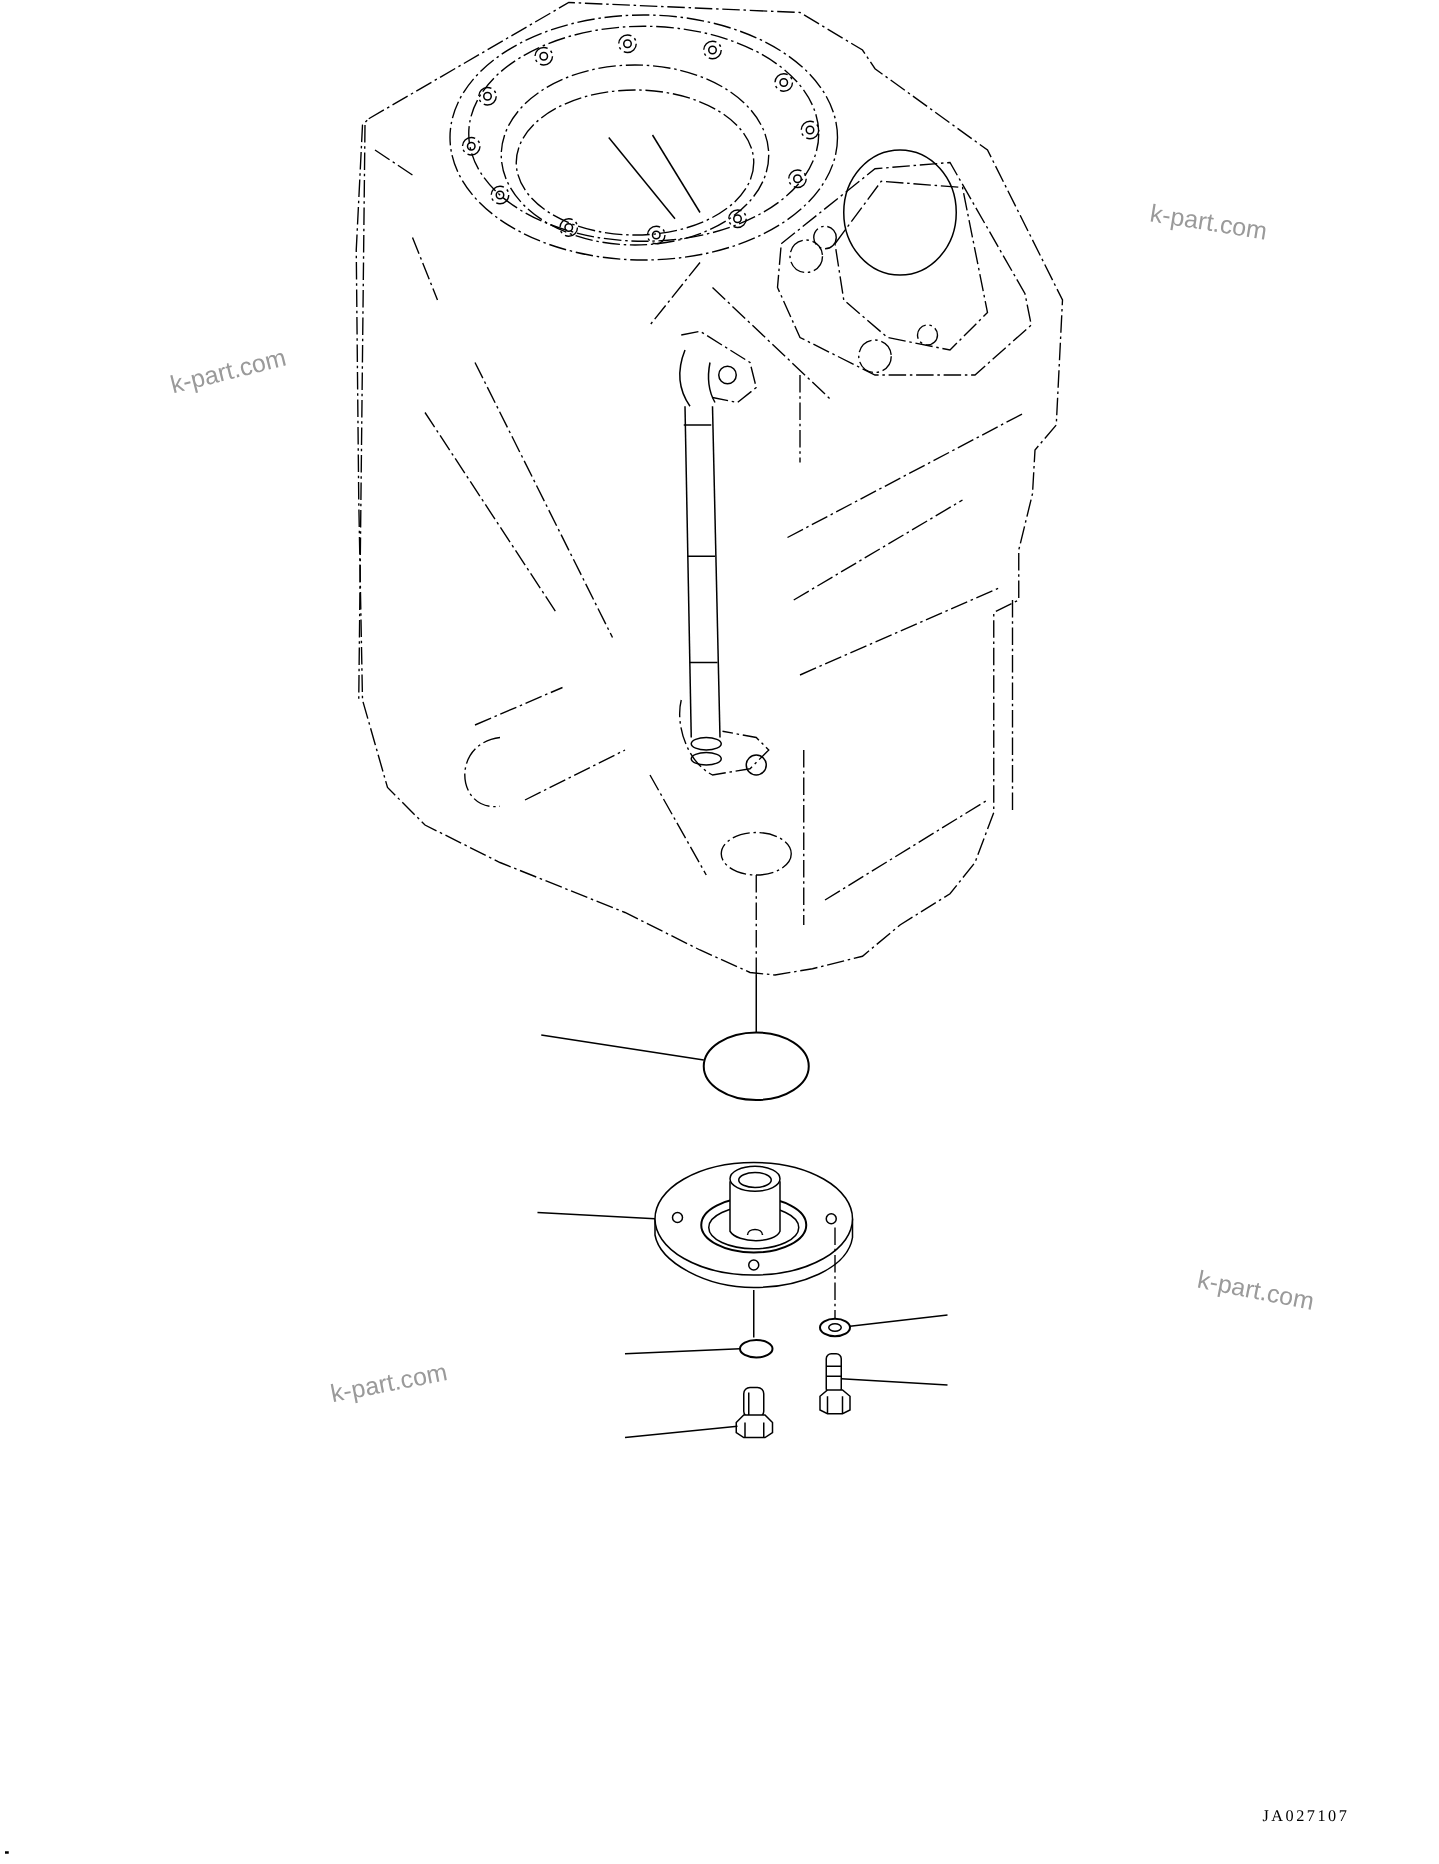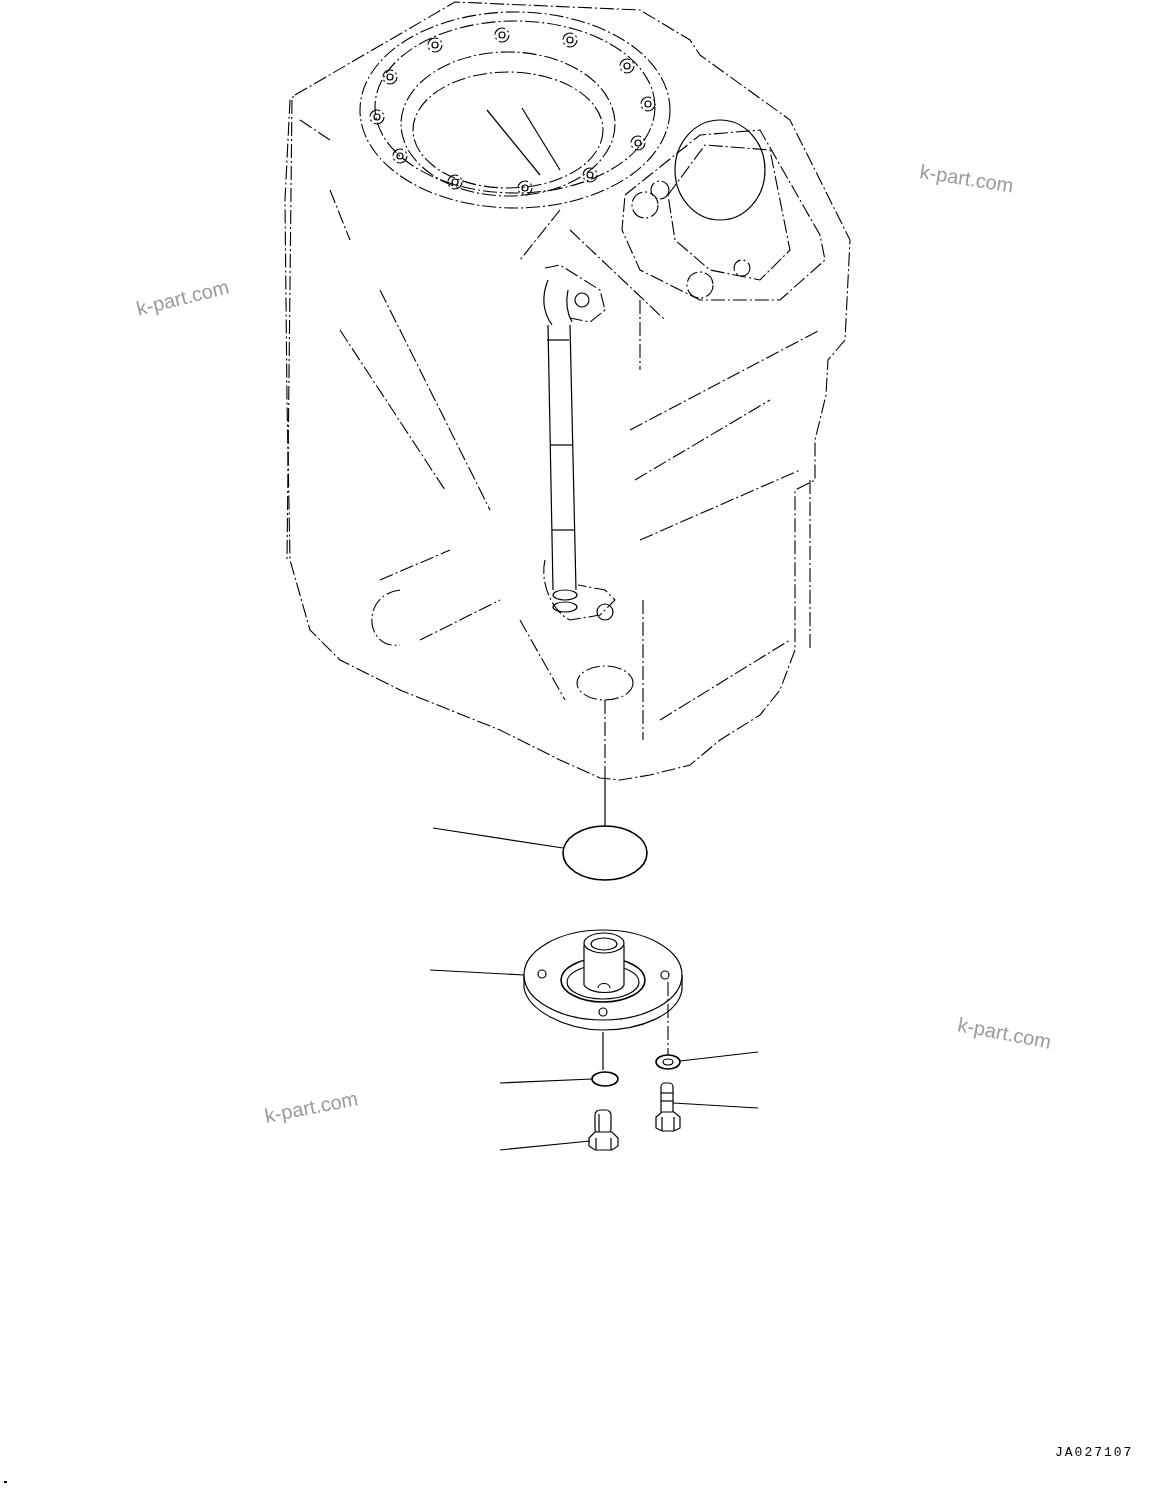--- a/index.html
+++ b/index.html
@@ -1,19 +1,19 @@
 <!DOCTYPE html>
 <html><head>
 <meta charset="utf-8">
 <style>
   html, body { margin:0; padding:0; background:#ffffff; }
   body { width:1151px; height:1491px; position:relative; overflow:hidden; font-family:"DejaVu Sans", sans-serif; }
   #diagram { position:absolute; left:0; top:0; width:1151px; height:1491px; }
   .watermark { position:absolute; font-family:"Liberation Sans", sans-serif; font-size:20px; color:#9a9a9a; white-space:nowrap; transform-origin:left center; }
-  .drawing-id { position:absolute; left:1010px; top:1445px; font-family:Liberation Mono, monospace; font-size:13px; letter-spacing:2px; color:#000;margin-left:45px; }
+  .drawing-id { position:absolute; left:1010px; top:1445px; font-family:Liberation Serif, serif; font-size:13px; letter-spacing:2px; color:#000; }
   .tick-mark { position:absolute; left:4px; top:1481px; width:3px; height:2px; background:#000; }
   svg .dash { fill:none; stroke:#000; stroke-width:1.1; stroke-dasharray:14 3 2 3; }
   svg .solid { fill:none; stroke:#000; stroke-width:1.2; }
   svg .thick { fill:none; stroke:#000; stroke-width:1.6; }
   svg .leader { fill:none; stroke:#000; stroke-width:1.2; }
   svg .fillw { fill:#fff; stroke:#000; stroke-width:1.2; }
 </style>
 </head>
 <body>
 

